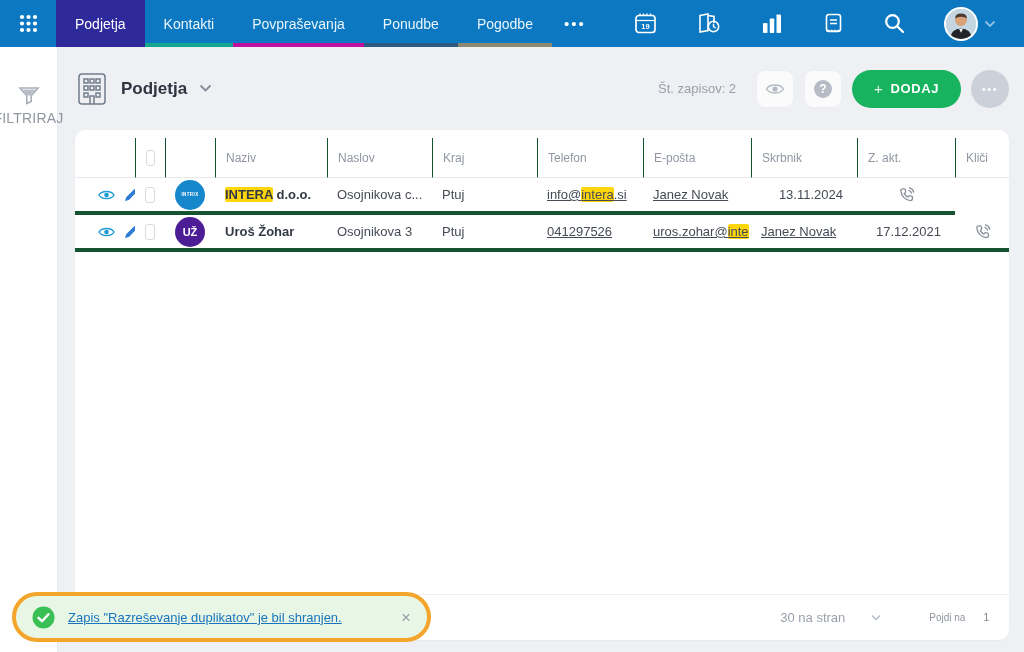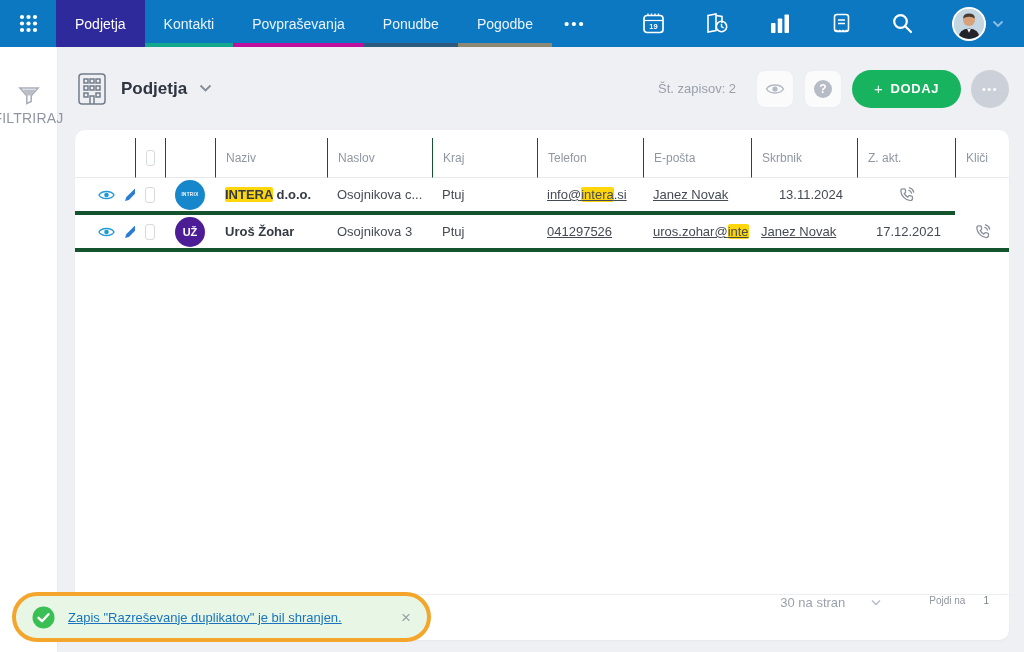--- a/index.html
+++ b/index.html
@@ -8,21 +8,21 @@
   .app { position:relative; width:1024px; height:652px; }
 
   
   .topnav { display:flex; align-items:stretch; height:47px; background:#0c78c2; }
   .apps-btn { width:56px; display:flex; align-items:center; justify-content:center; cursor:pointer; }
   .tabs { display:flex; align-items:stretch; }
   .tab { position:relative; display:flex; align-items:center; padding:0 19px; color:#eaf4fb; font-size:14px; cursor:pointer; white-space:nowrap; }
   .tab.active { background:#2e2a9c; color:#fff; }
   .tab-underline { position:absolute; left:0; right:0; bottom:0; height:4px; }
   .tab-more { display:flex; align-items:center; padding:0 12px; color:#fff; font-size:15px; letter-spacing:2px; cursor:pointer; }
-  .nav-right { margin-left:auto; display:flex; align-items:center; gap:38px; padding-right:20px; }
+  .nav-right { margin-left:auto; display:flex; align-items:center; gap:38px; padding-right:28px; }
   .nav-ic { display:flex; align-items:center; justify-content:center; cursor:pointer; }
   .cal-day { font-size:7.5px; fill:#fff; font-weight:bold; font-family:"Liberation Sans",sans-serif; }
   .avatar-wrap { display:flex; align-items:center; gap:6px; cursor:pointer; }
   .nav-avatar { width:34px; height:34px; border-radius:50%; border:2px solid #fff; overflow:hidden; background:#bdd3df; }
 
   
   .body-row { display:flex; height:605px; }
   .sidebar { width:58px; background:#fff; border-right:1px solid #e7e9ee; display:flex; flex-direction:column; align-items:center; padding-top:40px; }
   .filter-block { display:flex; flex-direction:column; align-items:center; gap:5px; cursor:pointer; }
   .filter-label { font-size:14px; color:#8f96a1; letter-spacing:0.2px; }
@@ -53,21 +53,21 @@
   .av-intrix { background:#1787cc; font-size:4.5px; letter-spacing:0.4px; }
   .av-uz { background:#4c1d95; font-size:11px; }
   .bold { font-weight:bold; color:#333a44; }
   .hl { background:#ffd60a; border-radius:2px; }
   .cell-link { text-decoration:underline; color:#454b55; cursor:pointer; }
   .td.right { justify-content:flex-end; padding-right:14px; }
   .td.center { justify-content:center; }
   .ic-btn { display:flex; align-items:center; cursor:pointer; }
 
   .card-spacer { flex:1; }
-  .card-footer { height:46px; border-top:1px solid #eceef2; display:flex; align-items:flex-start; justify-content:flex-end; gap:0; padding-right:20px; }
+  .card-footer { height:46px; border-top:1px solid #eceef2; display:flex; align-items:center; justify-content:flex-end; gap:0; padding-right:20px; }
   .per-page { display:flex; align-items:center; gap:26px; color:#9ba1ac; font-size:13px; cursor:pointer; }
   .goto { display:flex; align-items:center; gap:18px; margin-left:48px; color:#8f959f; font-size:10px; }
   .goto-page { color:#7c828c; cursor:pointer; }
 
   
   .toast { position:absolute; left:12px; bottom:10px; width:419px; height:50px; background:#e8f7e5; border:4px solid #f3a52c; border-radius:26px; display:flex; align-items:center; padding:0 16px; gap:13px; z-index:20; }
   .toast-link { font-size:13px; color:#1a74bd; text-decoration:underline; cursor:pointer; white-space:nowrap; }
   .toast-close { margin-left:auto; color:#9aa0a8; font-size:17px; cursor:pointer; line-height:1; }
 </style>
 </head>

